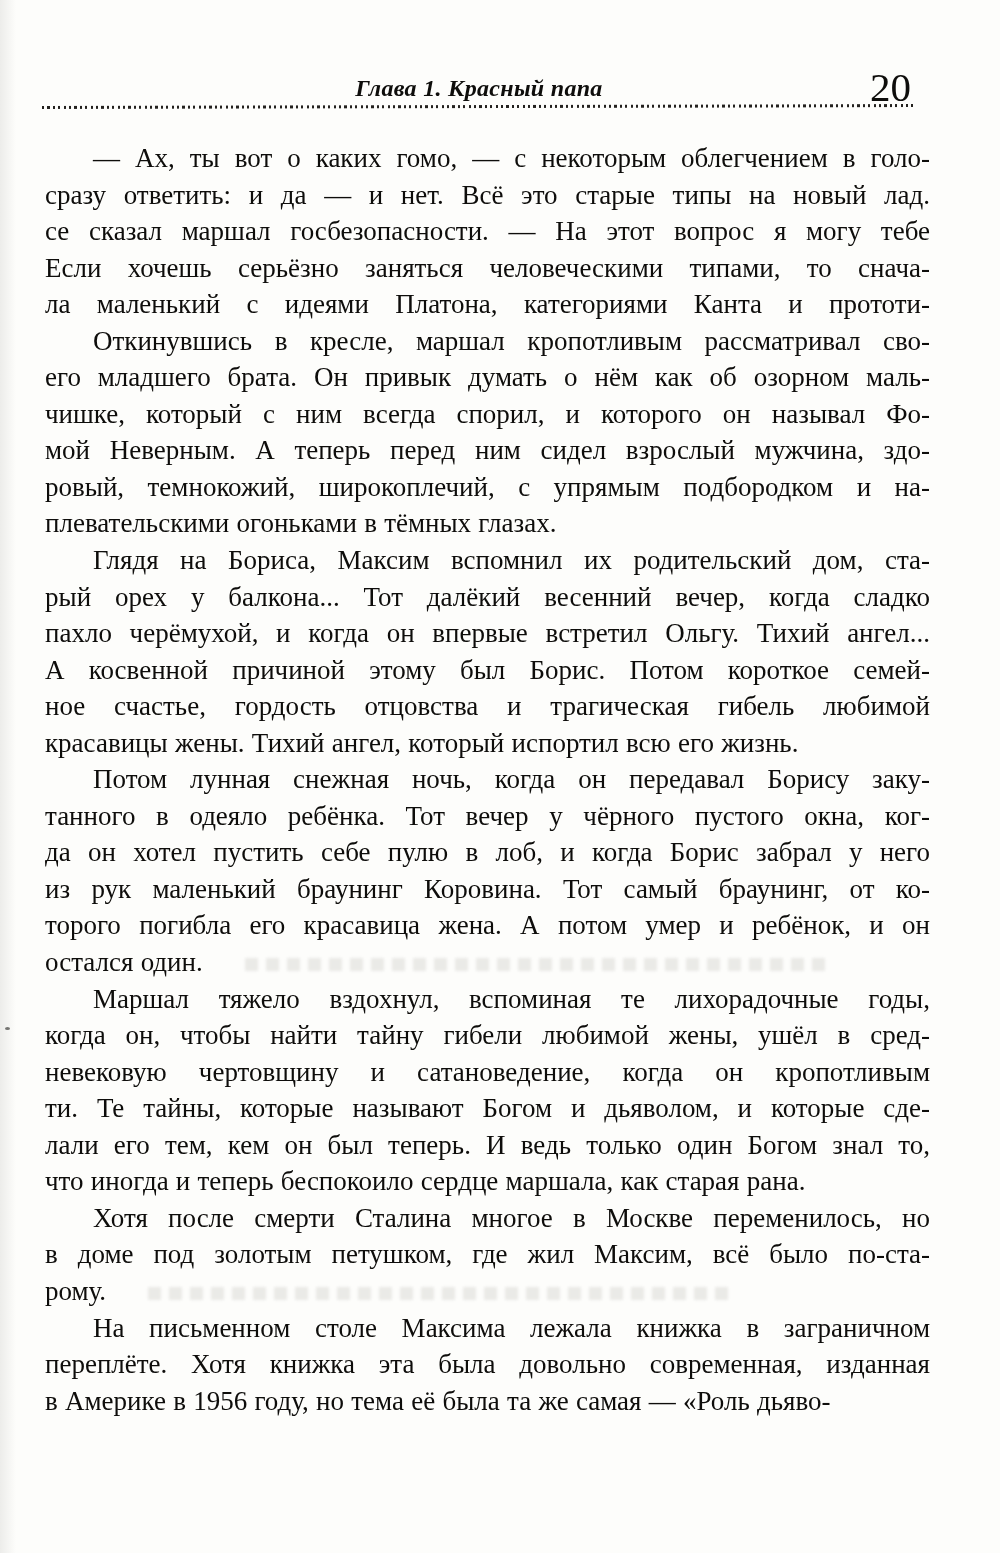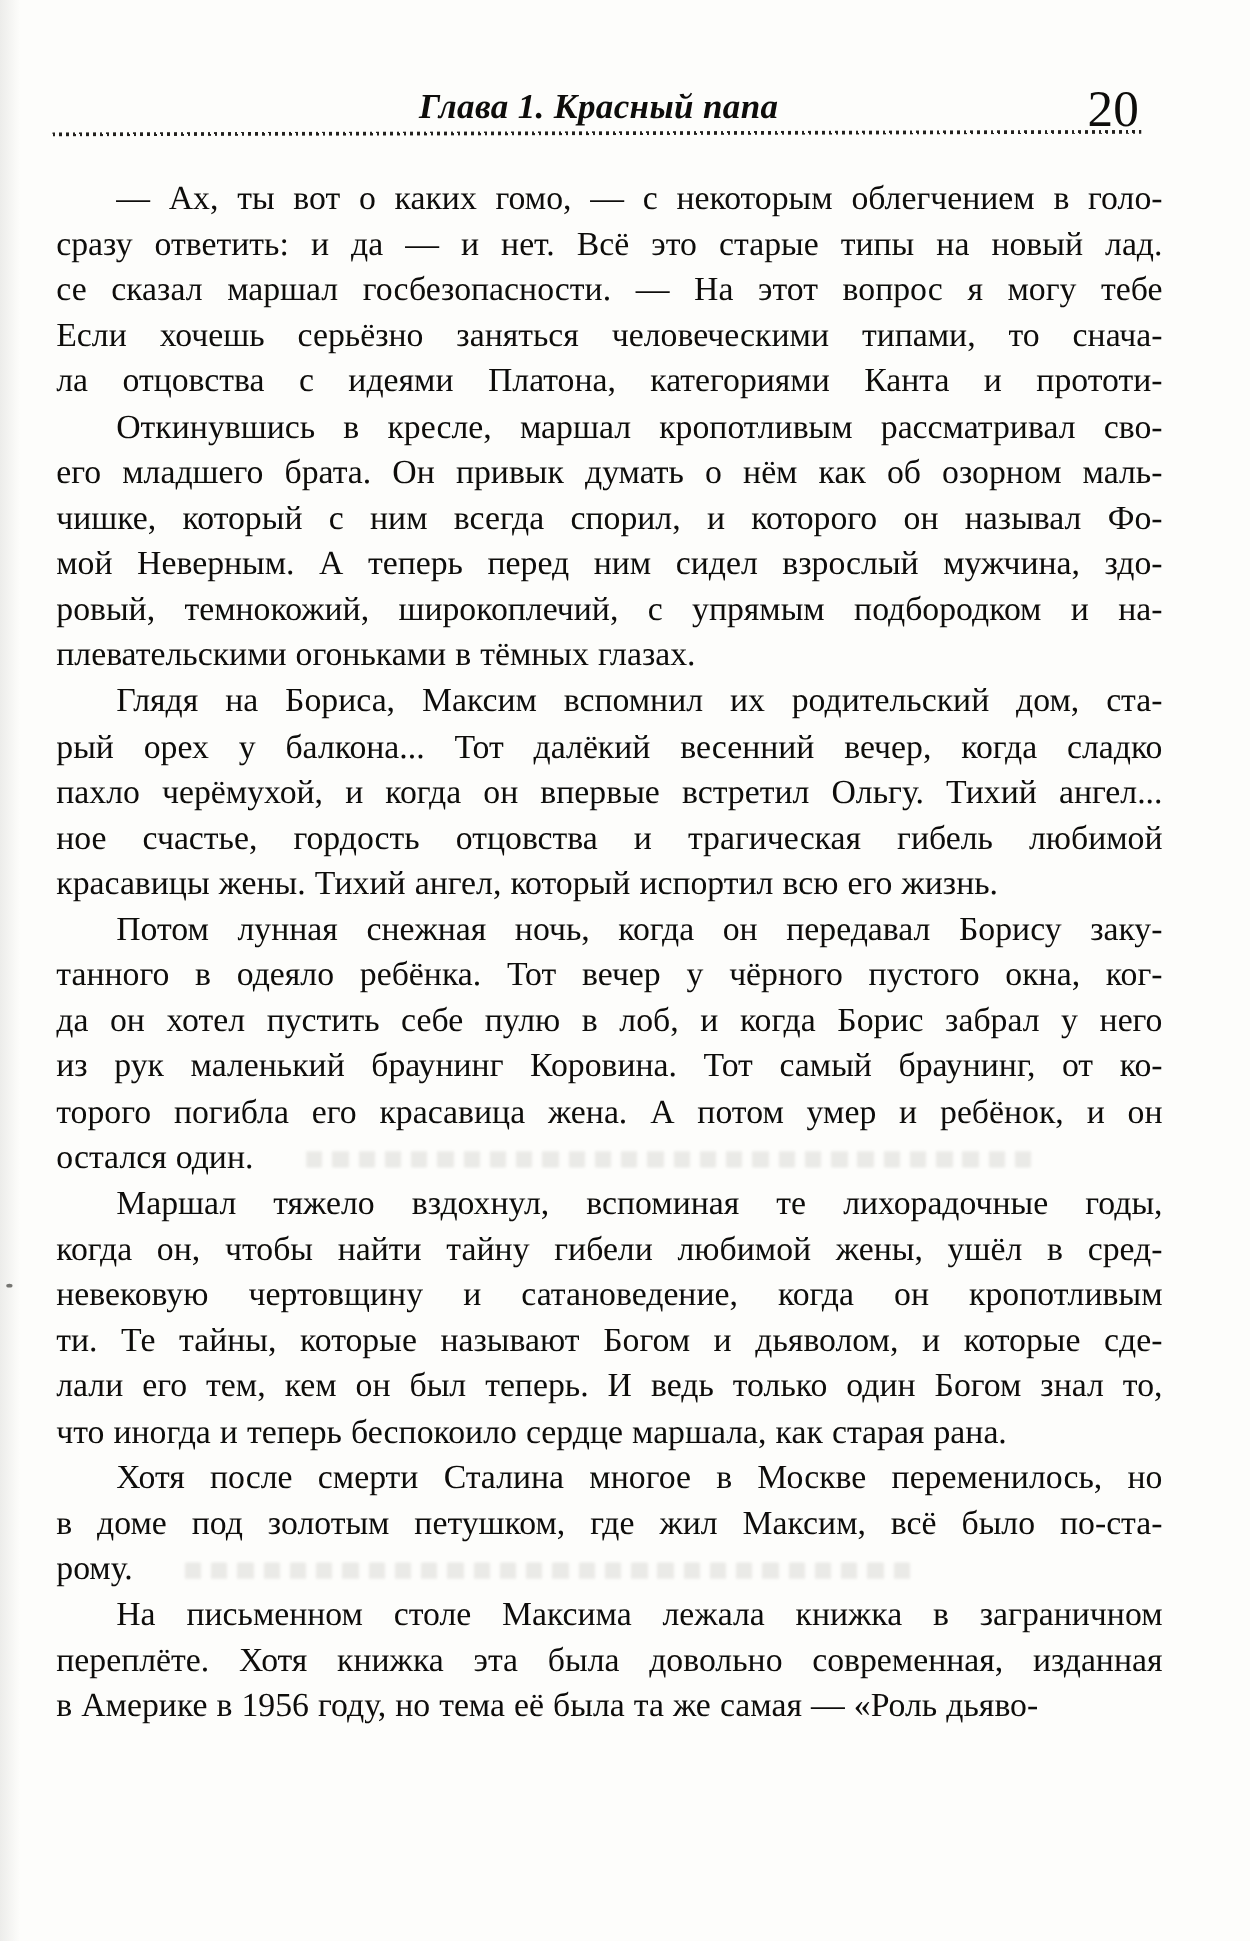--- a/index.html
+++ b/index.html
@@ -32,21 +32,21 @@
     height: 48px;
   }
 
   .running-head {
     position: absolute;
     left: 0; right: 0;
     bottom: 2px;
     text-align: center;
     font-style: italic;
     font-weight: bold;
-    font-size: 28px;
+    font-size: 24px;
     letter-spacing: 0.3px;
   }
 
   .page-number {
     position: absolute;
     right: 2px;
     bottom: -4px;
     font-size: 41px;
     line-height: 1;
     font-weight: 500;
@@ -128,30 +128,31 @@
     <div class="page-number">20</div>
   </div>
 
   <div class="dotted-rule"></div>
 
   <div class="page-body">
       <div class="line first">—  Ах, ты вот о каких гомо, — с некоторым облегчением в голо-</div>
       <div class="line">сразу ответить: и да — и нет. Всё это старые типы на новый лад.</div>
       <div class="line">се сказал маршал госбезопасности. — На этот вопрос я могу тебе</div>
       <div class="line">Если хочешь серьёзно заняться человеческими типами, то снача-</div>
-      <div class="line">ла отцовства с идеями Платона, категориями Канта и прототи-</div>
+      <div class="line">ла маленький с идеями Платона, категориями Канта и прототи-</div>
       <div class="line first">Откинувшись в кресле, маршал кропотливым рассматривал сво-</div>
       <div class="line">его младшего брата. Он привык думать о нём как об озорном маль-</div>
       <div class="line">чишке, который с ним всегда спорил, и которого он называл Фо-</div>
       <div class="line">мой Неверным. А теперь перед ним сидел взрослый мужчина, здо-</div>
       <div class="line">ровый, темнокожий, широкоплечий, с упрямым подбородком и на-</div>
       <div class="line last">плевательскими огоньками в тёмных глазах.</div>
       <div class="line first">Глядя на Бориса, Максим вспомнил их родительский дом, ста-</div>
       <div class="line">рый орех у балкона... Тот далёкий весенний вечер, когда сладко</div>
       <div class="line">пахло черёмухой, и когда он впервые встретил Ольгу. Тихий ангел...</div>
+      <div class="line">А косвенной причиной этому был Борис. Потом короткое семей-</div>
       <div class="line">ное счастье, гордость отцовства и трагическая гибель любимой</div>
       <div class="line last">красавицы жены. Тихий ангел, который испортил всю его жизнь.</div>
       <div class="line first">Потом лунная снежная ночь, когда он передавал Борису заку-</div>
       <div class="line">танного в одеяло ребёнка. Тот вечер у чёрного пустого окна, ког-</div>
       <div class="line">да он хотел пустить себе пулю в лоб, и когда Борис забрал у него</div>
       <div class="line">из рук маленький браунинг Коровина. Тот самый браунинг, от ко-</div>
       <div class="line">торого погибла его красавица жена. А потом умер и ребёнок, и он</div>
       <div class="line last">остался один.<span class="ghost"></span></div>
       <div class="line first">Маршал тяжело вздохнул, вспоминая те лихорадочные годы,</div>
       <div class="line">когда он, чтобы найти тайну гибели любимой жены, ушёл в сред-</div>

